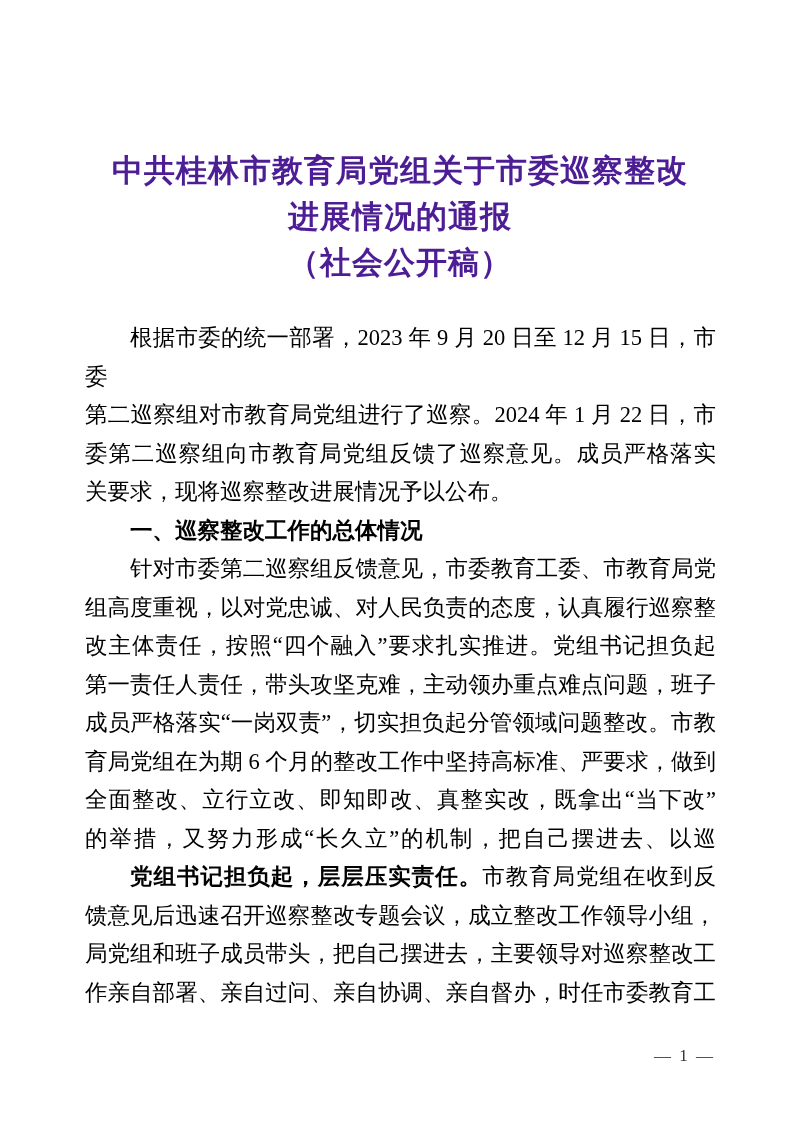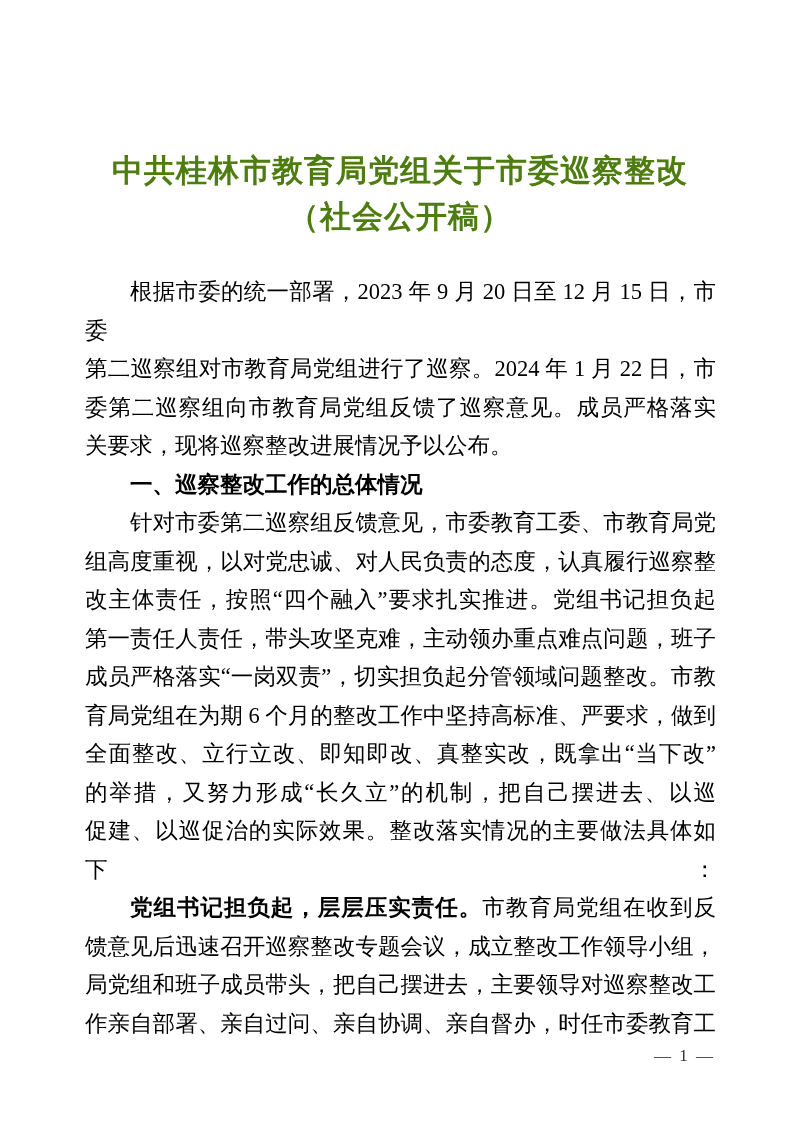--- a/index.html
+++ b/index.html
@@ -19,21 +19,21 @@
   }
   .title-block {
     padding-top: 148px;
     text-align: center;
   }
   .title-line {
     font-size: 31px;
     line-height: 46px;
     font-weight: bold;
     letter-spacing: 1px;
-    color: #4d7c0f;
+    color: #4c1d95;
   }
   .body-block {
     margin-top: 33px;
     padding-left: 85px;
     padding-right: 84px;
   }
   .line {
     font-size: 22.5px;
     line-height: 38.5px;
     white-space: nowrap;
@@ -65,38 +65,38 @@
     color: #333333;
     letter-spacing: 2px;
   }
 </style>
 </head>
 <body>
 
 <div class="page">
   <div class="title-block">
     <div class="title-line">中共桂林市教育局党组关于市委巡察整改</div>
+    <div class="title-line">进展情况的通报</div>
     <div class="title-line">（社会公开稿）</div>
   </div>
 
   <div class="body-block">
       <div class="line indent fill">根据市委的统一部署，2023 年 9 月 20 日至 12 月 15 日，市委</div>
       <div class="line fill">第二巡察组对市教育局党组进行了巡察。2024 年 1 月 22 日，市</div>
       <div class="line fill">委第二巡察组向市教育局党组反馈了巡察意见。成员严格落实</div>
       <div class="line">关要求，现将巡察整改进展情况予以公布。</div>
       <div class="line heading indent">一、巡察整改工作的总体情况</div>
       <div class="line indent fill">针对市委第二巡察组反馈意见，市委教育工委、市教育局党</div>
       <div class="line fill">组高度重视，以对党忠诚、对人民负责的态度，认真履行巡察整</div>
       <div class="line fill">改主体责任，按照“四个融入”要求扎实推进。党组书记担负起</div>
       <div class="line fill">第一责任人责任，带头攻坚克难，主动领办重点难点问题，班子</div>
       <div class="line fill">成员严格落实“一岗双责”，切实担负起分管领域问题整改。市教</div>
       <div class="line fill">育局党组在为期 6 个月的整改工作中坚持高标准、严要求，做到</div>
       <div class="line fill">全面整改、立行立改、即知即改、真整实改，既拿出“当下改”</div>
       <div class="line fill">的举措，又努力形成“长久立”的机制，把自己摆进去、以巡</div>
-      <div class="line fill">促建、以巡促治的实际效果。整改落实情况的主要做法具体如下：</div>
       <div class="line indent fill"><span class="bold-lead">党组书记担负起，层层压实责任。</span>市教育局党组在收到反</div>
       <div class="line fill">馈意见后迅速召开巡察整改专题会议，成立整改工作领导小组，</div>
       <div class="line fill">局党组和班子成员带头，把自己摆进去，主要领导对巡察整改工</div>
       <div class="line fill">作亲自部署、亲自过问、亲自协调、亲自督办，时任市委教育工</div>
     </div>
 
   <div class="footer">— 1 —</div>
 </div>
 
 </body></html>

